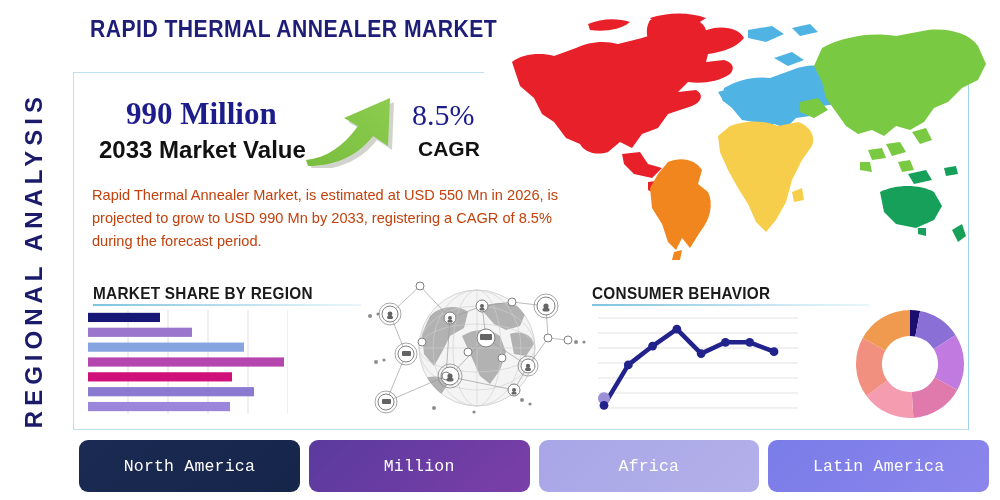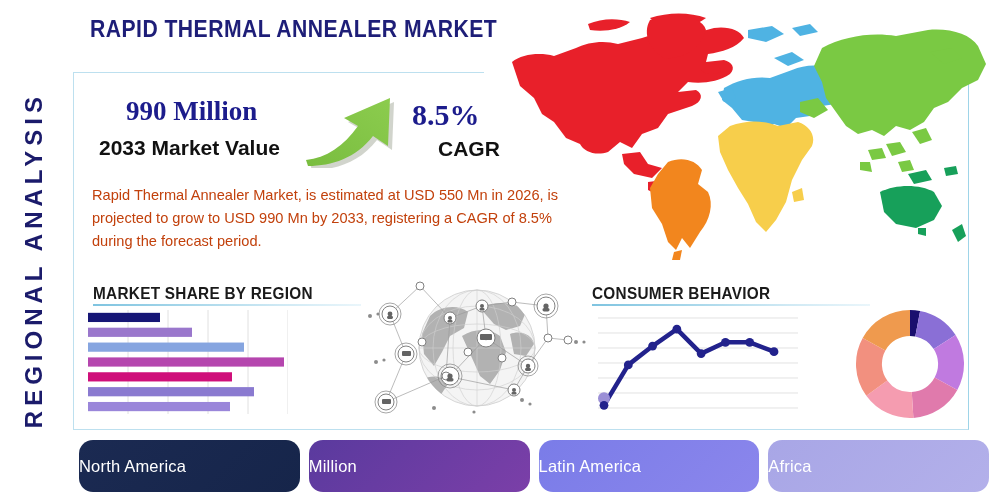--- a/index.html
+++ b/index.html
@@ -41,36 +41,36 @@
     background: transparent;
   }
   .panel-mask-top {
     position: absolute; left: 484px; top: 66px; width: 486px; height: 14px;
     background: #fff;
   }
 
   
   .kpi-value {
     position: absolute; left: 126px; top: 96px;
-    font-size: 27px; font-weight: 700; color: #1c1c8c;
+    font-size: 31px; font-weight: 700; color: #1c1c8c;
     font-family: "Liberation Serif", serif; letter-spacing: 0px;
     white-space: nowrap;
   }
   .kpi-sub {
     position: absolute; left: 99px; top: 136px;
-    font-size: 21px; font-weight: 700; color: #111; white-space: nowrap; text-align: center;
+    font-size: 24px; font-weight: 700; color: #111; white-space: nowrap; text-align: center;
   }
   .cagr-value {
     position: absolute; left: 412px; top: 98px;
-    font-size: 30px; font-weight: 700; color: #1c1c8c;
+    font-size: 30px; font-weight: 400; color: #1c1c8c;
     font-family: "Liberation Serif", serif; white-space: nowrap;
   }
   .cagr-label {
     position: absolute; left: 418px; top: 137px;
-    font-size: 21px; font-weight: 700; color: #111; white-space: nowrap; margin-left: 20px;
+    font-size: 21px; font-weight: 700; color: #111; white-space: nowrap;
   }
   .growth-arrow {
     position: absolute; left: 298px; top: 84px; width: 110px; height: 84px;
   }
 
   
   .desc {
     position: absolute; left: 92px; top: 184px; width: 492px;
     font-size: 14.6px; line-height: 23px; color: #c2410c;
   }
@@ -106,24 +106,24 @@
   
   .donut { position: absolute; left: 852px; top: 306px; width: 116px; height: 116px; }
 
   
   .tabs {
     position: absolute; left: 79px; top: 440px;
     width: 910px; height: 52px;
     display: flex; gap: 9px;
   }
   .tab {
-    flex: 1; border-radius: 14px;
-    display: flex; align-items: center; justify-content: flex-start;
+    flex: 1; border-radius: 9px;
+    display: flex; align-items: center; justify-content: center;
     color: #ffffff; font-size: 16.5px; font-weight: 400;
-    font-family: Liberation Sans, sans-serif;
+    font-family: Liberation Mono, monospace;
     letter-spacing: .2px; white-space: nowrap; cursor: pointer;
   }
   .tab-0 { background: linear-gradient(135deg,#1b2a52 0%,#16254a 100%); }
   .tab-1 { background: linear-gradient(135deg,#5a3a9e 0%,#7b3fa8 100%); }
   .tab-2 { background: linear-gradient(135deg,#5b5fc0 0%,#6f63c8 100%); }
   .tab-3 { background: linear-gradient(135deg,#7a7ce8 0%,#8b86ec 100%); }
   .tab-4 { background: linear-gradient(135deg,#a8a6e6 0%,#b3b0ea 100%); }
 </style>
 </head>
 <body>
@@ -389,21 +389,21 @@
       </svg>
   </div>
 
   <div class="tabs">
     <div class="tab tab-0">
         <span>North America</span>
       </div>
     <div class="tab tab-1">
         <span>Million</span>
       </div>
+    <div class="tab tab-4">
+        <span>Africa</span>
+      </div>
     <div class="tab tab-3">
         <span>Latin America</span>
       </div>
-    <div class="tab tab-4">
-        <span>Africa</span>
-      </div>
   </div>
 
 </div>
 
 </body></html>

